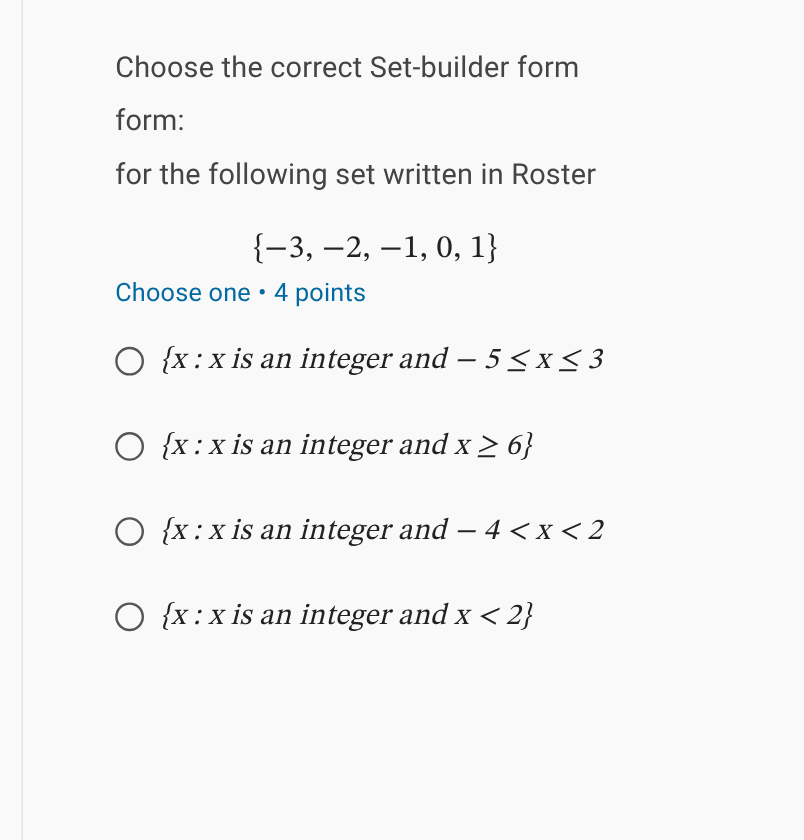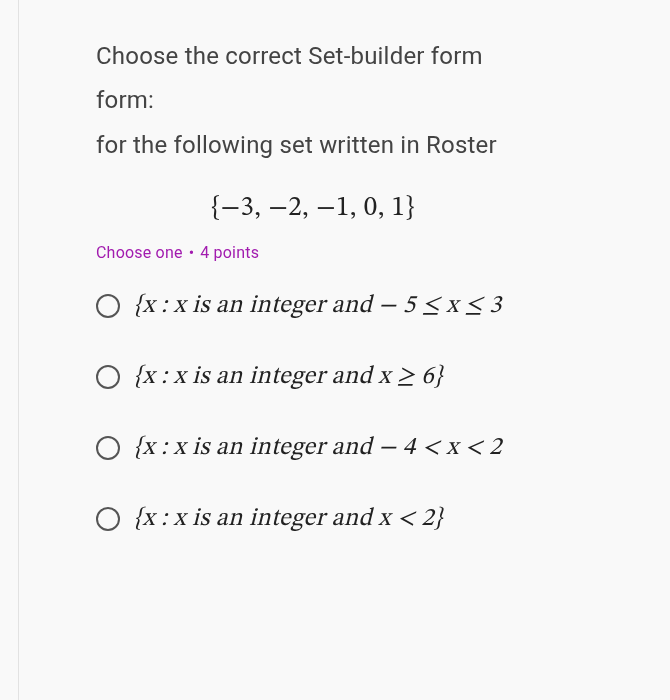--- a/index.html
+++ b/index.html
@@ -33,31 +33,31 @@
   }
   .prompt {
     font-size: 24px;
     line-height: 1.85;
     color: #444;
     letter-spacing: 0.2px;
     font-weight: 400;
   }
   .roster {
     margin-top: 24px;
-    margin-bottom: 18px;
+    margin-bottom: 8px;
     font-family: "Cambria Math", "STIX Two Math", "Latin Modern Math", "Times New Roman", serif;
     font-size: 27px;
     color: #222;
     text-align: center;
     padding-right: 140px;
     letter-spacing: 0.5px;
   }
   .meta {
-    font-size: 16px;
-    color: #a21caf;
+    font-size: 21px;
+    color: #0369a1;
     margin-bottom: 18px;
     letter-spacing: 0.2px;
   }
   .meta .dot { margin: 0 6px; }
   .options {
     display: flex;
     flex-direction: column;
     gap: 40px;
     margin-top: 28px;
   }

